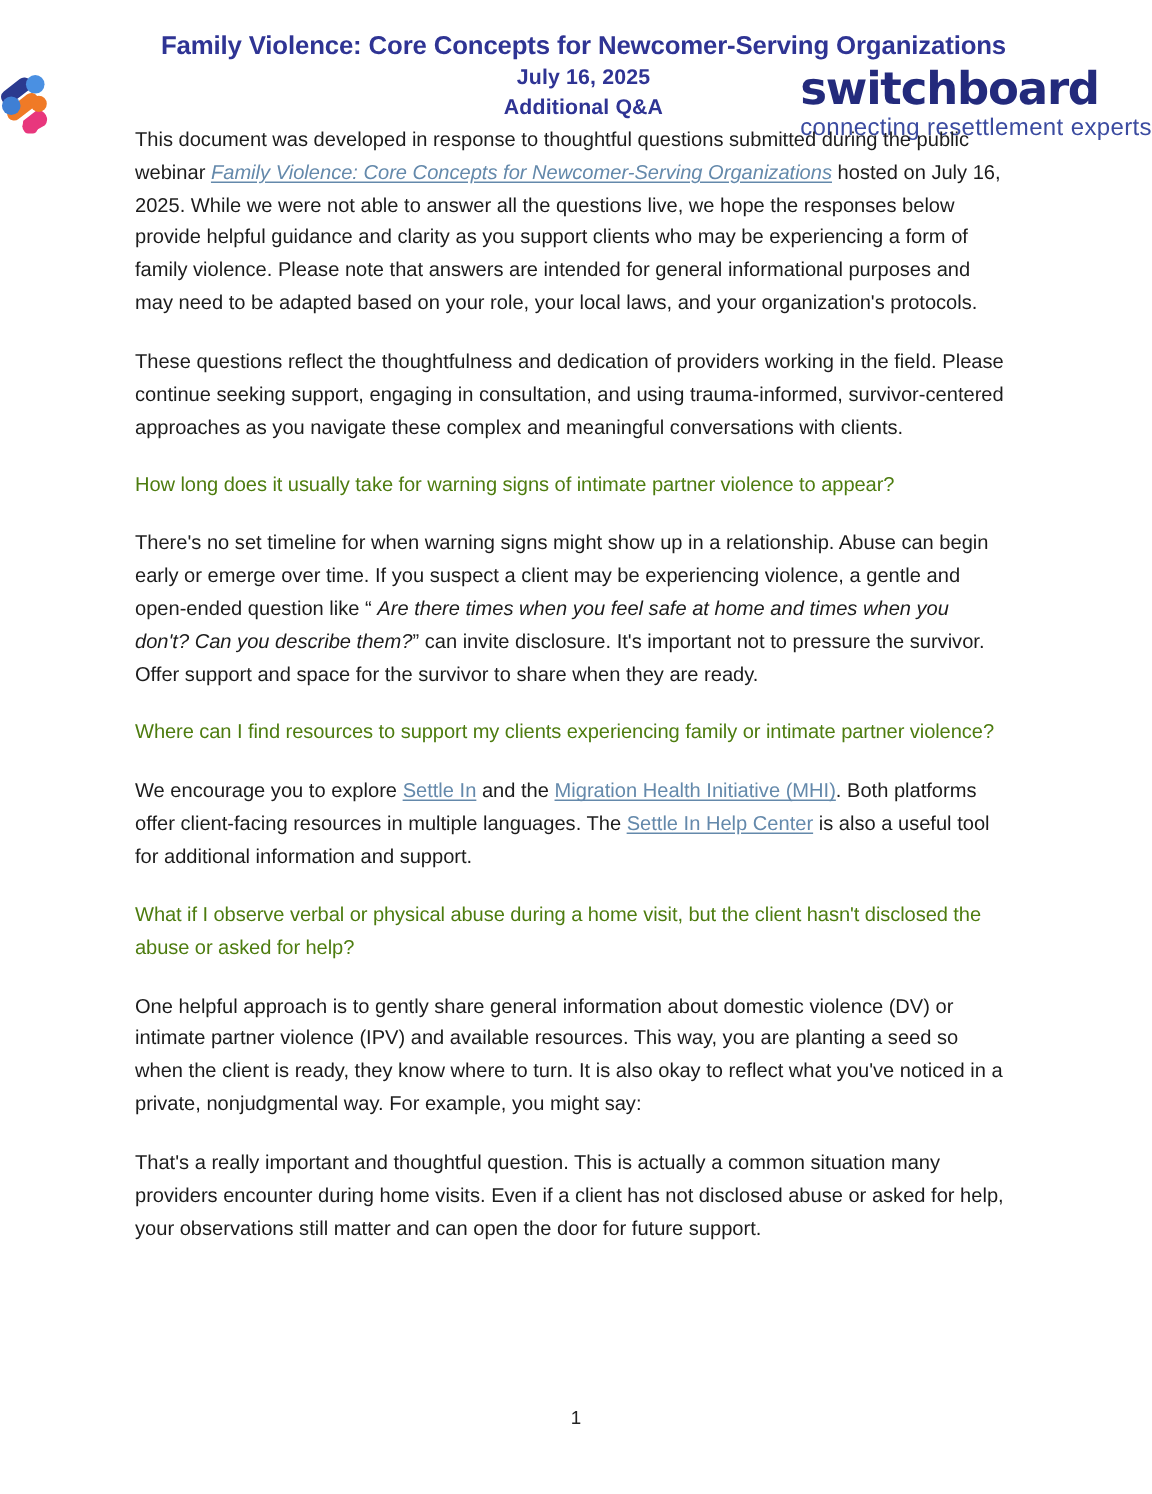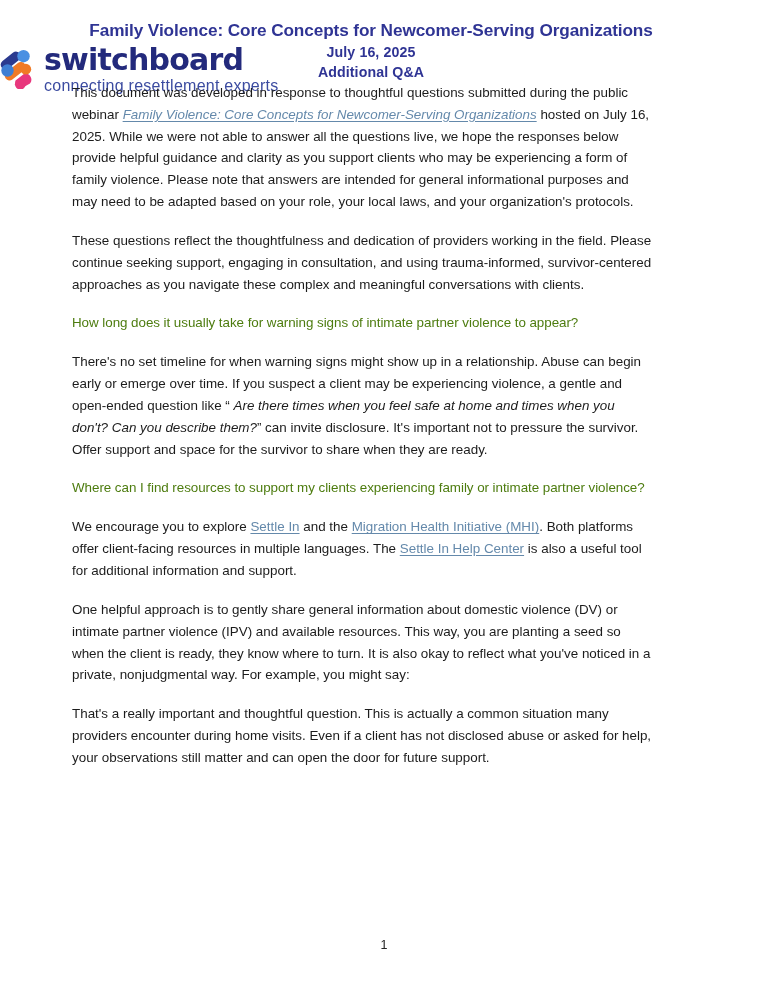--- a/index.html
+++ b/index.html
@@ -14,30 +14,30 @@
     position: relative;
     width: 768px;
     height: 996px;
     background: #ffffff;
     margin: 0 auto;
     overflow: hidden;
     box-sizing: border-box;
   }
   .content {
     position: absolute;
-    left: 72px;
+    left: 90px;
     top: 0;
     width: 598px;
   }
 
   
   .logo-block {
     display: flex;
     align-items: center;
-    justify-content: flex-start;
+    justify-content: space-between;
     gap: 10px;
     padding-top: 45px;
     padding-bottom: 4px;
   }
   .logo-mark {
     width: 34px;
     height: 40px;
     position: relative;
     flex: 0 0 auto;
   }
@@ -163,20 +163,21 @@
     <p class="body-par first-par"><span>This document was developed in response to thoughtful questions submitted during the public webinar </span><span class="doclink italic">Family Violence: Core Concepts for Newcomer-Serving Organizations</span><span> hosted on July 16, 2025. While we were not able to answer all the questions live, we hope the responses below provide helpful guidance and clarity as you support clients who may be experiencing a form of family violence. Please note that answers are intended for general informational purposes and may need to be adapted based on your role, your local laws, and your organization's protocols.</span></p>
 
     <p class="body-par">These questions reflect the thoughtfulness and dedication of providers working in the field. Please continue seeking support, engaging in consultation, and using trauma-informed, survivor-centered approaches as you navigate these complex and meaningful conversations with clients.</p>
 
     <h2 class="qhead">How long does it usually take for warning signs of intimate partner violence to appear?</h2>
     <p class="body-par"><span>There's no set timeline for when warning signs might show up in a relationship. Abuse can begin early or emerge over time. If you suspect a client may be experiencing violence, a gentle and open-ended question like “ </span><span class="it">Are there times when you feel safe at home and times when you don't? Can you describe them?</span><span>” can invite disclosure. It's important not to pressure the survivor. Offer support and space for the survivor to share when they are ready.</span></p>
 
     <h2 class="qhead">Where can I find resources to support my clients experiencing family or intimate partner violence?</h2>
     <p class="body-par"><span>We encourage you to explore </span><span class="doclink">Settle In</span><span> and the </span><span class="doclink">Migration Health Initiative (MHI)</span><span>. Both platforms offer client-facing resources in multiple languages. The </span><span class="doclink">Settle In Help Center</span><span> is also a useful tool for additional information and support.</span></p>
 
+    <h2 class="qhead">What if I observe verbal or physical abuse during a home visit, but the client hasn't disclosed the abuse or asked for help?</h2>
     <p class="body-par">One helpful approach is to gently share general information about domestic violence (DV) or intimate partner violence (IPV) and available resources. This way, you are planting a seed so when the client is ready, they know where to turn. It is also okay to reflect what you've noticed in a private, nonjudgmental way. For example, you might say:</p>
     <p class="body-par">That's a really important and thoughtful question. This is actually a common situation many providers encounter during home visits. Even if a client has not disclosed abuse or asked for help, your observations still matter and can open the door for future support.</p>
 
   </div>
 
   <div class="page-number">1</div>
 
 </div>
 
 </body></html>

